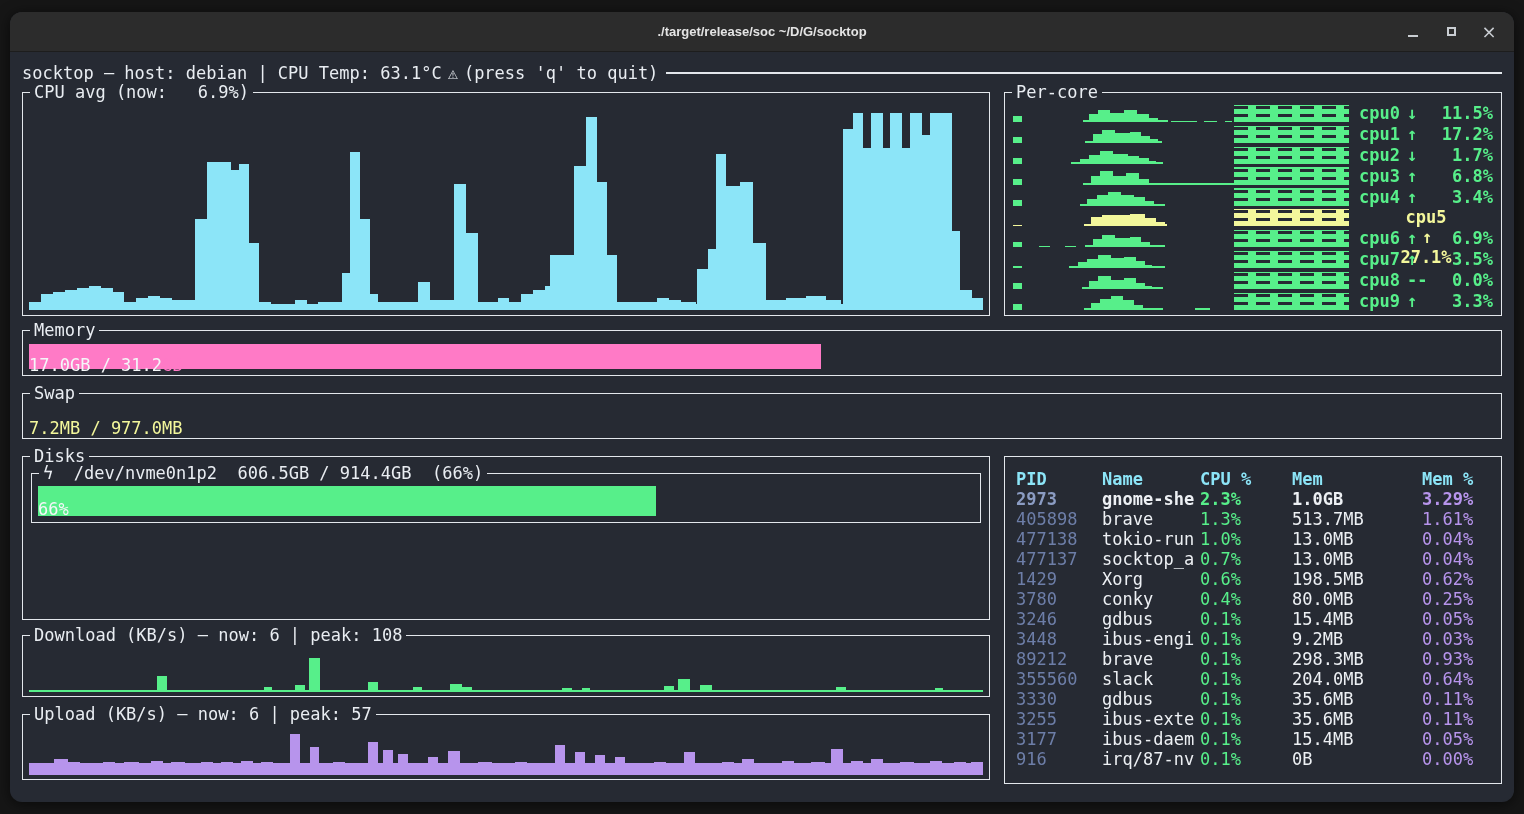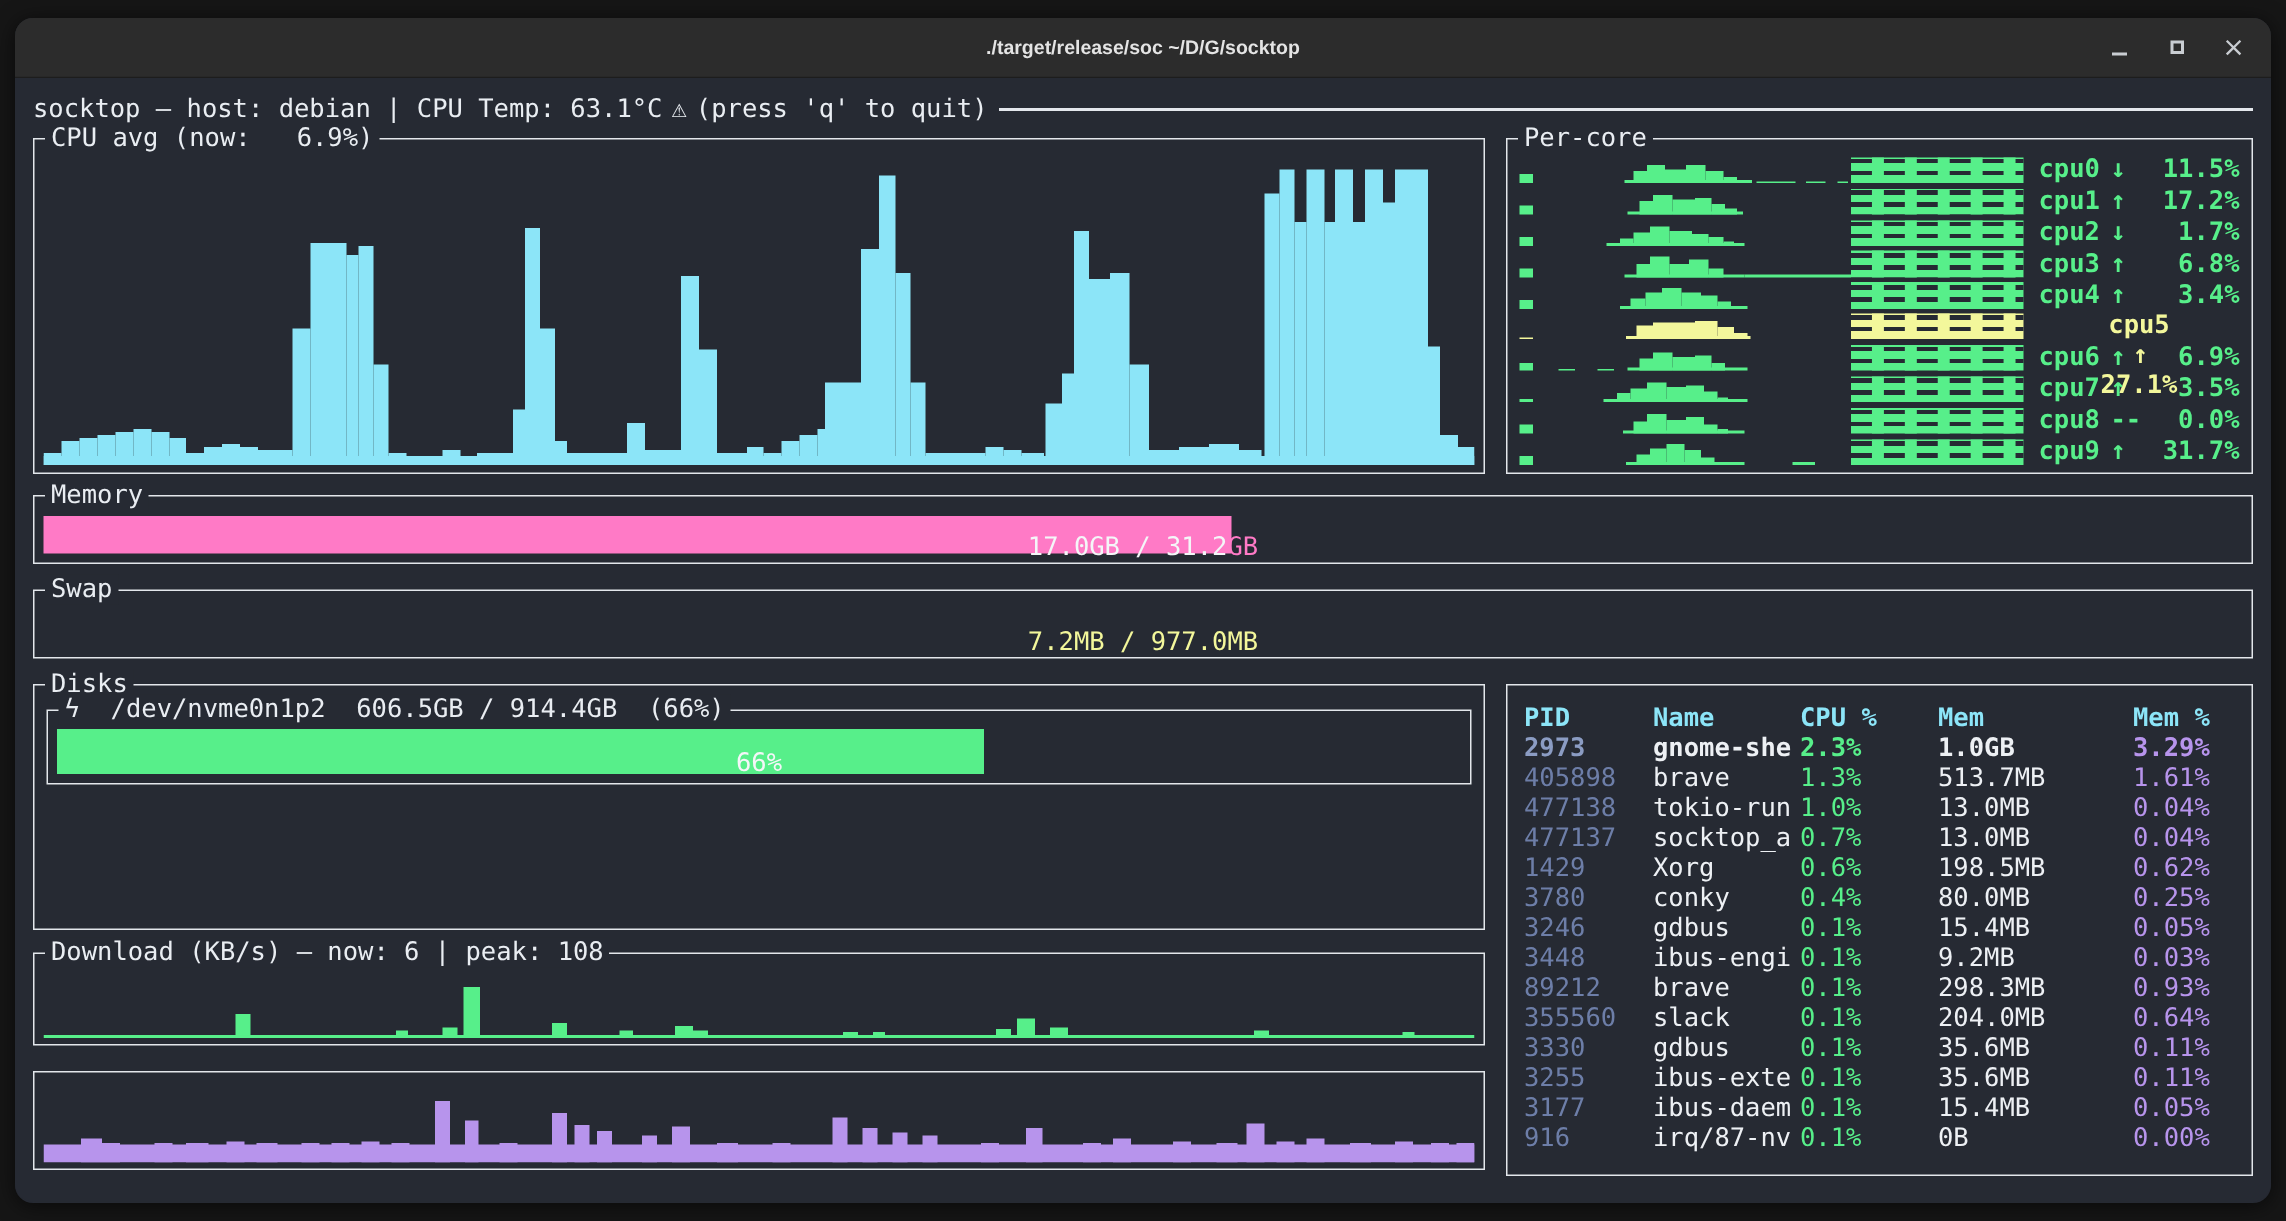--- a/index.html
+++ b/index.html
@@ -50,21 +50,21 @@
   .pc-bar, .pc-block { position:absolute; bottom:1px; }
   .pc-label { width:134px; font-weight:bold; display:flex; align-items:center; height:20px; white-space:pre; }
   .pc-arrow { margin:0 5px 0 7px; }
   .pc-val { flex:1; text-align:right; }
 
   
   .gauge-panel { height:46px; margin-top:14px; }
   .swap-panel { margin-top:17px; }
   .gauge { position:absolute; left:6px; right:6px; top:13px; bottom:6px; }
   .gauge-fill { height:100%; background:var(--pink); }
-  .gauge-label { position:absolute; inset:0; display:flex; align-items:center; justify-content:center;
+  .gauge-label { position:absolute; inset:0; display:flex; align-items:center; justify-content:flex-start;
                  white-space:pre; color:#f4f6f8;margin-top:16px; }
   .mem-tail { color:var(--pink); }
   .swap-label { color:var(--yellow); }
 
   .row2 { display:flex; gap:14px; margin-top:17px; align-items:stretch; height:328px; }
   .col-left { width:968px; }
   .col-right { flex:1; display:flex; }
 
   .disks-panel { height:164px; }
   .subpanel { position:absolute; left:8px; right:8px; height:50px; }
@@ -334,21 +334,21 @@
                 <div class="pc-bar" style="left: 0%; width: 2.76243%; height: 5.6px; background: rgb(87, 239, 138);"></div>
                 <div class="pc-bar" style="left: 20.9945%; width: 23.7569%; height: 1.8px; background: rgb(87, 239, 138);"></div>
                 <div class="pc-bar" style="left: 23.2044%; width: 2.76243%; height: 7px; background: rgb(87, 239, 138);"></div>
                 <div class="pc-bar" style="left: 25.9669%; width: 3.31492%; height: 11px; background: rgb(87, 239, 138);"></div>
                 <div class="pc-bar" style="left: 29.2818%; width: 3.31492%; height: 14px; background: rgb(87, 239, 138);"></div>
                 <div class="pc-bar" style="left: 32.5967%; width: 3.31492%; height: 9.6px; background: rgb(87, 239, 138);"></div>
                 <div class="pc-bar" style="left: 35.9116%; width: 2.76243%; height: 5.2px; background: rgb(87, 239, 138);"></div>
                 <div class="pc-bar" style="left: 54.1436%; width: 4.41989%; height: 1.8px; background: rgb(87, 239, 138);"></div>
                 <div class="pc-block" style="left: 65.7459%; width: 34.2541%; height: 17.2px; background-color: rgb(87, 239, 138); background-image: repeating-linear-gradient(90deg, transparent 0px, transparent 14px, rgb(87, 239, 138) 14px, rgb(87, 239, 138) 22px), repeating-linear-gradient(0deg, transparent 0px, transparent 5px, rgb(38, 42, 51) 5px, rgb(38, 42, 51) 8px);"></div>
               </div>
-              <div class="pc-label" style="color: rgb(87, 239, 138);"><span>cpu9</span><span class="pc-arrow">↑</span><span class="pc-val">31.7%</span></div>
+              <div class="pc-label" style="color: rgb(87, 239, 138);"><span>cpu9</span><span class="pc-arrow">↑</span><span class="pc-val">3.3%</span></div>
             </div>
           </div>
       </div>
     </div>
 
     <div class="panel gauge-panel">
       <span class="panel-title">Memory</span>
       <div class="gauge">
         <div class="gauge-fill" id="mem-fill" style="width: 54%;"></div>
         <div class="gauge-label"><span>17.0GB / 31.2</span><span class="mem-tail">GB</span></div>
@@ -393,20 +393,21 @@
               <div class="bar" style="left: 57.9771%; width: 0.834202%; height: 8%; background: rgb(87, 239, 138);"></div>
               <div class="bar" style="left: 66.5276%; width: 1.04275%; height: 14%; background: rgb(87, 239, 138);"></div>
               <div class="bar" style="left: 67.9875%; width: 1.2513%; height: 30%; background: rgb(87, 239, 138);"></div>
               <div class="bar" style="left: 70.3858%; width: 1.2513%; height: 16%; background: rgb(87, 239, 138);"></div>
               <div class="bar" style="left: 84.5673%; width: 1.04275%; height: 12%; background: rgb(87, 239, 138);"></div>
               <div class="bar" style="left: 94.9948%; width: 0.834202%; height: 8%; background: rgb(87, 239, 138);"></div>
             </div>
         </div>
 
         <div class="panel upload-panel">
+          <span class="panel-title">Upload (KB/s) — now: 6 | peak: 57</span>
           <div class="chart net-chart">
               <div class="baseline" style="height: 25%; background: rgb(183, 148, 236);"></div>
               <div class="bar" style="left: 2.60688%; width: 1.45985%; height: 33%; background: rgb(183, 148, 236);"></div>
               <div class="bar" style="left: 4.06674%; width: 1.2513%; height: 28%; background: rgb(183, 148, 236);"></div>
               <div class="bar" style="left: 7.71637%; width: 1.2513%; height: 27%; background: rgb(183, 148, 236);"></div>
               <div class="bar" style="left: 9.90615%; width: 1.6684%; height: 27%; background: rgb(183, 148, 236);"></div>
               <div class="bar" style="left: 12.8259%; width: 1.2513%; height: 30%; background: rgb(183, 148, 236);"></div>
               <div class="bar" style="left: 14.9114%; width: 1.45985%; height: 27%; background: rgb(183, 148, 236);"></div>
               <div class="bar" style="left: 18.0396%; width: 1.2513%; height: 28%; background: rgb(183, 148, 236);"></div>
               <div class="bar" style="left: 20.1251%; width: 1.2513%; height: 27%; background: rgb(183, 148, 236);"></div>

